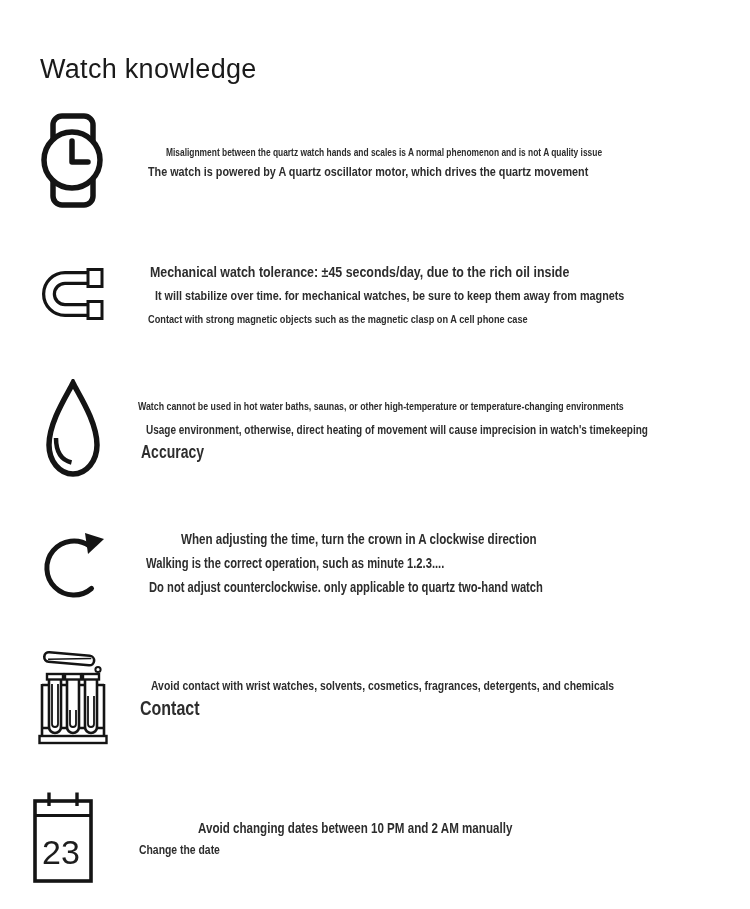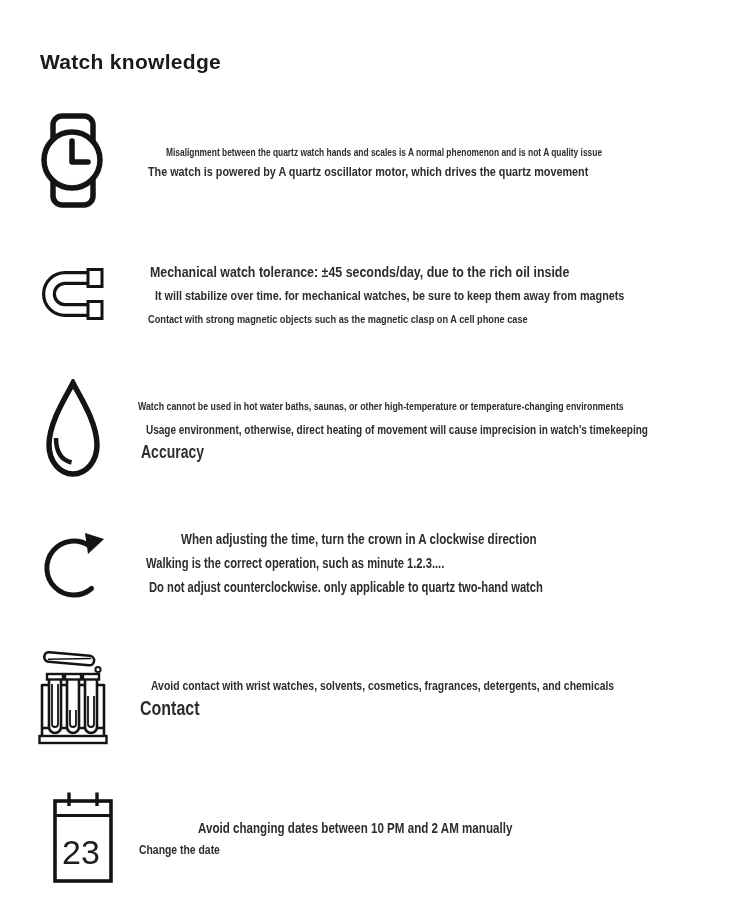--- a/index.html
+++ b/index.html
@@ -2,21 +2,21 @@
 <html><head>
 <meta charset="utf-8">
 <style>
   html,body { margin:0; padding:0; background:#ffffff; }
   .page {
     position:relative; width:750px; height:909px; background:#ffffff;
     font-family:"Liberation Sans", sans-serif; overflow:hidden;
   }
   .title {
     position:absolute; left:40px; top:36px;
-    font-size:21px; font-weight:700; color:#1a1a1a; letter-spacing:.3px;
+    font-size:27px; font-weight:400; color:#1a1a1a; letter-spacing:.3px;
     white-space:nowrap;
   }
   .ln {
     position:absolute; white-space:nowrap; font-weight:700; color:#2d2d2d;
     transform:scaleX(0.8); transform-origin:0 0; line-height:1.15;
   }
   .icon { position:absolute; }
   .icon svg { display:block; }
 
   
@@ -41,21 +41,21 @@
   .s4l1 { left:181px; top:531px; font-size:14.5px; }
   .s4l2 { left:146px; top:555px; font-size:14px; }
   .s4l3 { left:149px; top:579px; font-size:14px; }
 
   
   .i5   { left:38px;  top:648px; }
   .s5l1 { left:151px; top:679px; font-size:13px; }
   .s5l2 { left:140px; top:697px; font-size:20px; }
 
   
-  .i6   { left:52px;  top:791px; }
+  .i6   { left:32px;  top:791px; }
   .s6l1 { left:198px; top:820px; font-size:14.5px; }
   .s6l2 { left:139px; top:843px; font-size:13px; }
 </style>
 </head>
 <body>
 
 <div class="page">
 
   <h1 class="title">Watch knowledge</h1>
 

